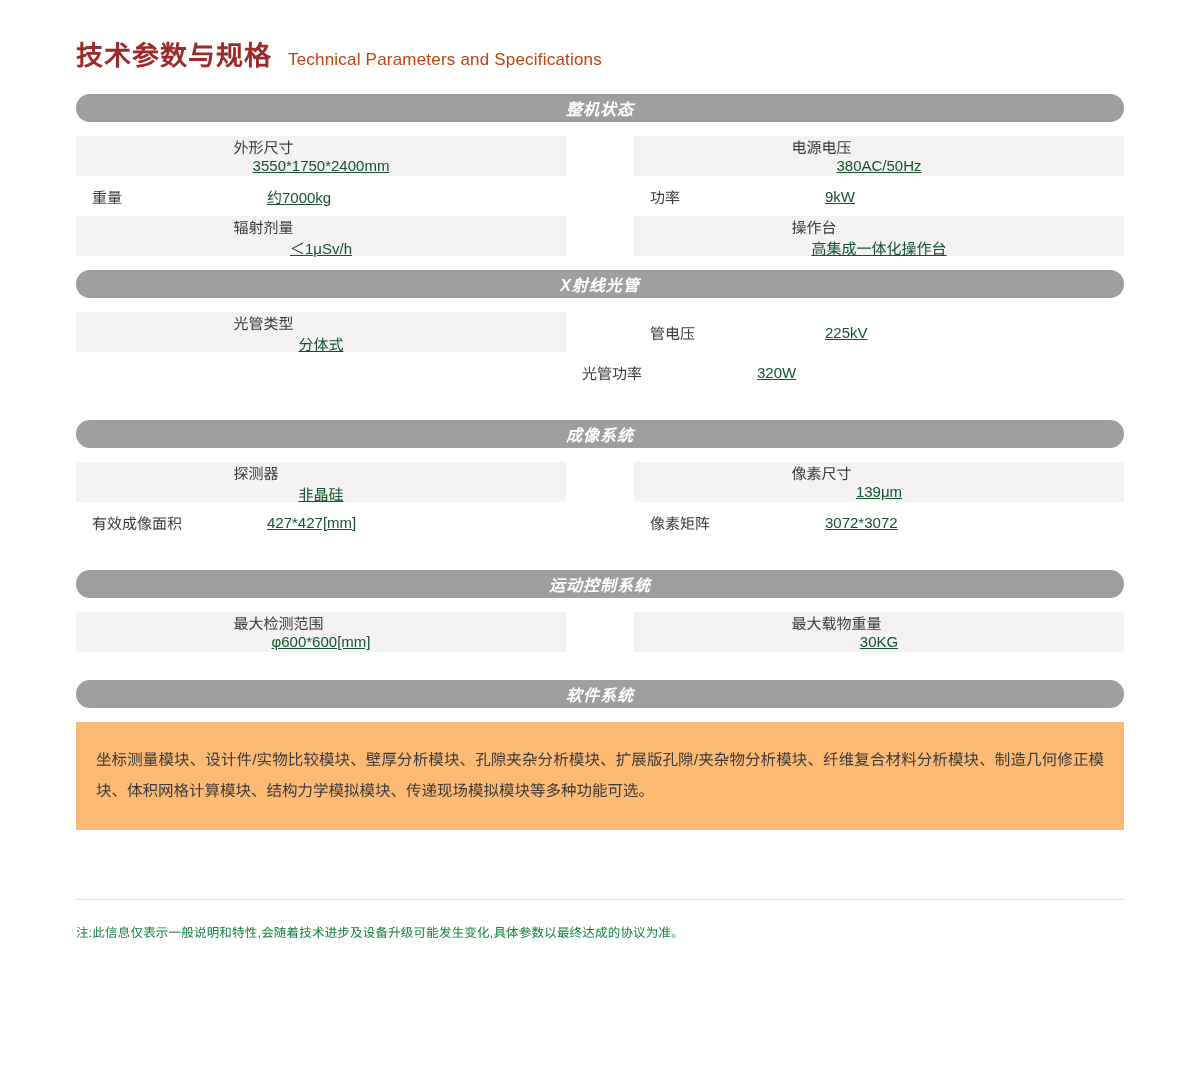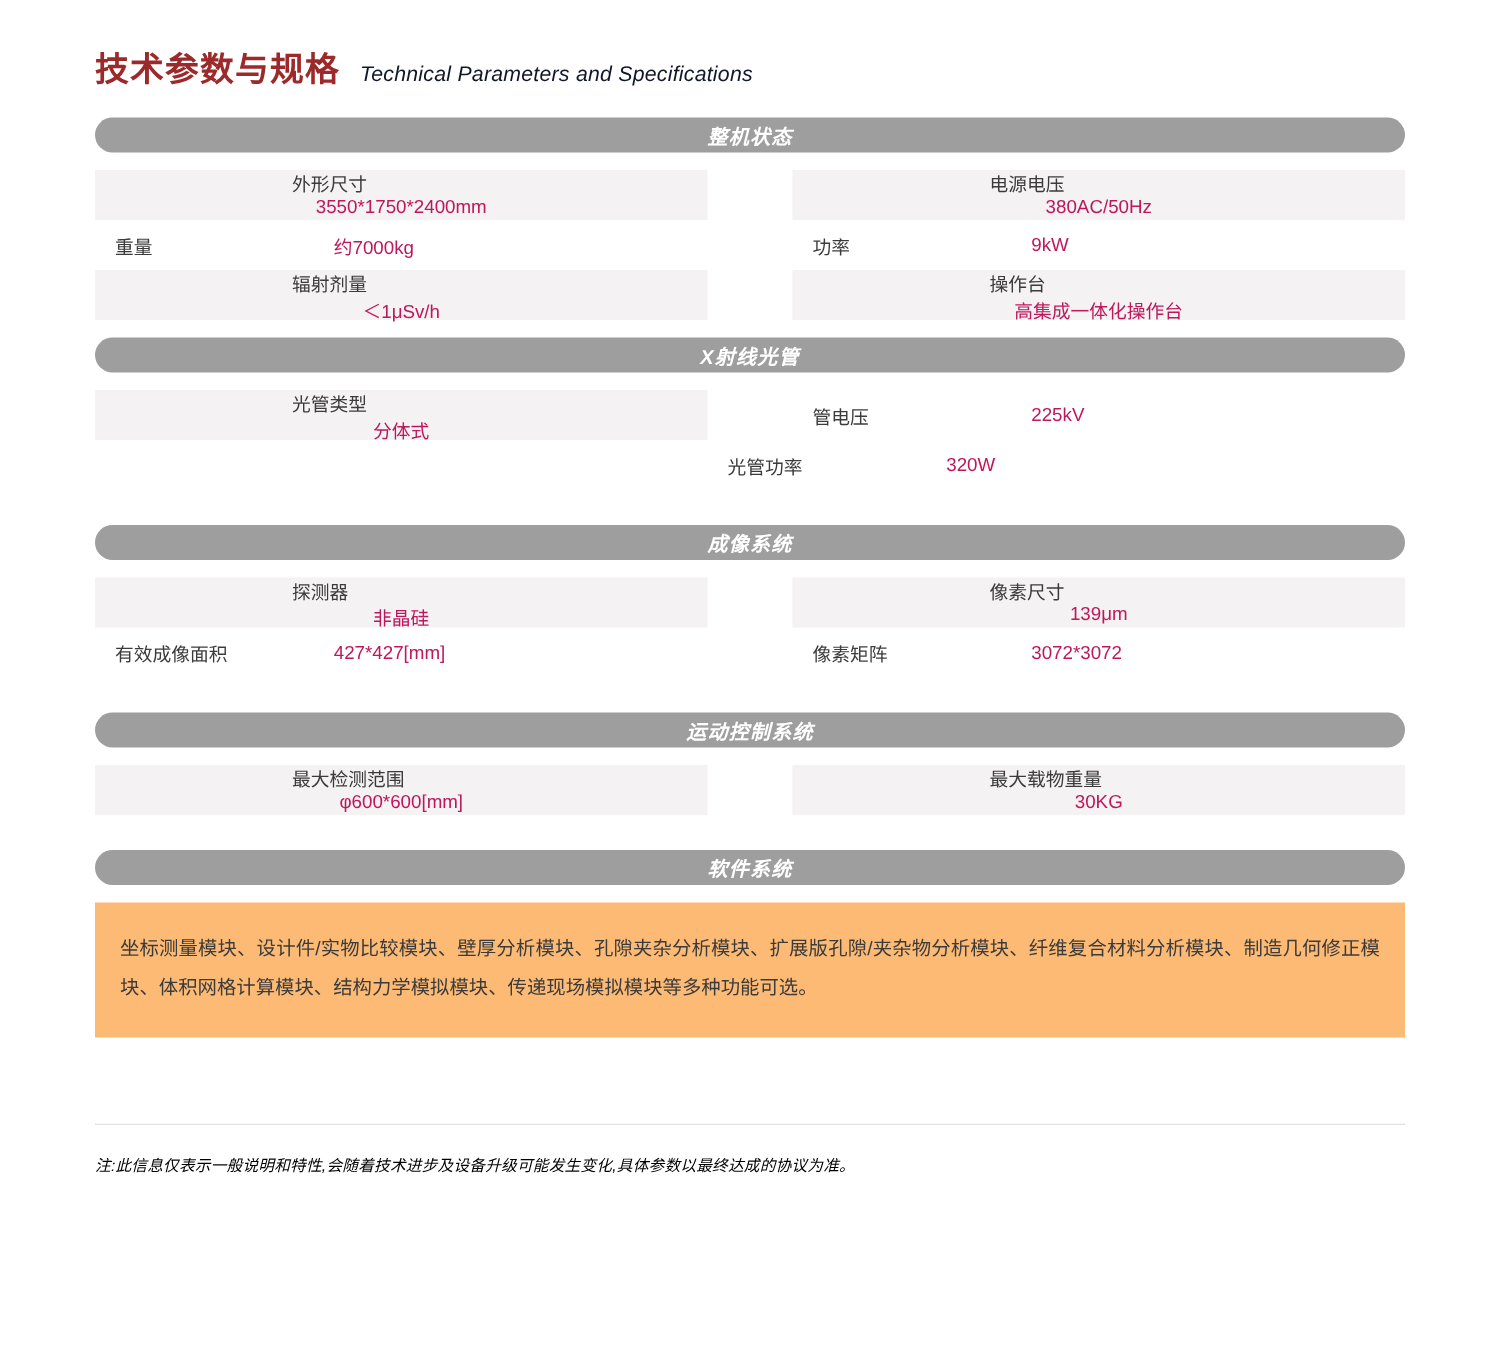--- a/index.html
+++ b/index.html
@@ -31,24 +31,23 @@
   }
   .title-cn {
     font-size: 27px;
     font-weight: bold;
     color: #9c2a2a;
     letter-spacing: 1px;
     line-height: 1.2;
   }
   .title-en {
     font-size: 17px;
-    color: #0f172a;
+    color: #c2410c;
     letter-spacing: 0.2px;
     line-height: 1.2;
-    font-style: italic;
   }
   
   .section {
     margin-bottom: 14px;
   }
   .section-bar {
     height: 28px;
     background: #9e9e9e;
     border-radius: 14px;
     display: flex;
@@ -82,21 +81,22 @@
     flex-direction: column;
   }
   .cellpair .k {
     width: 175px;
     font-size: 15px;
     color: #3b3b3b;
     flex: none;
   }
   .cellpair .v {
     font-size: 15px;
-    color: #be185d;
+    color: #14532d;
+    text-decoration: underline;
   }
   .spacer {
     height: 40px;
   }
   
   .software-body {
     margin-top: 14px;
     background: #fdba74;
     padding: 22px 20px 24px 20px;
     box-sizing: border-box;
@@ -114,23 +114,22 @@
     right: 76px;
     bottom: 34px;
   }
   .footer-rule {
     height: 1px;
     background: #e2e0e0;
     margin-bottom: 22px;
   }
   .footer-note {
     font-size: 12.5px;
-    color: #000000;
+    color: #15803d;
     letter-spacing: 0.2px;
-    font-style: italic;
   }
 </style>
 </head>
 <body>
 
 <div class="page">
 
   <div class="title-block">
     <div class="title-cn">技术参数与规格</div>
     <div class="title-en">Technical Parameters and Specifications</div>

